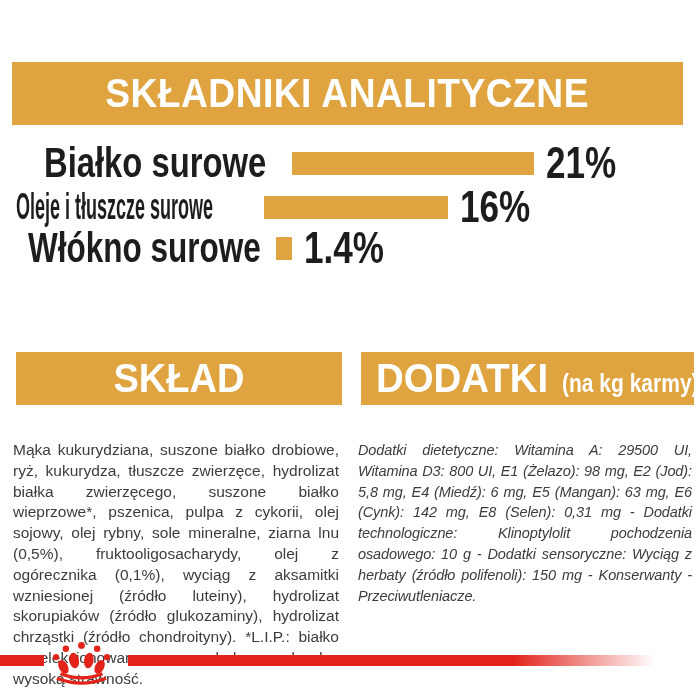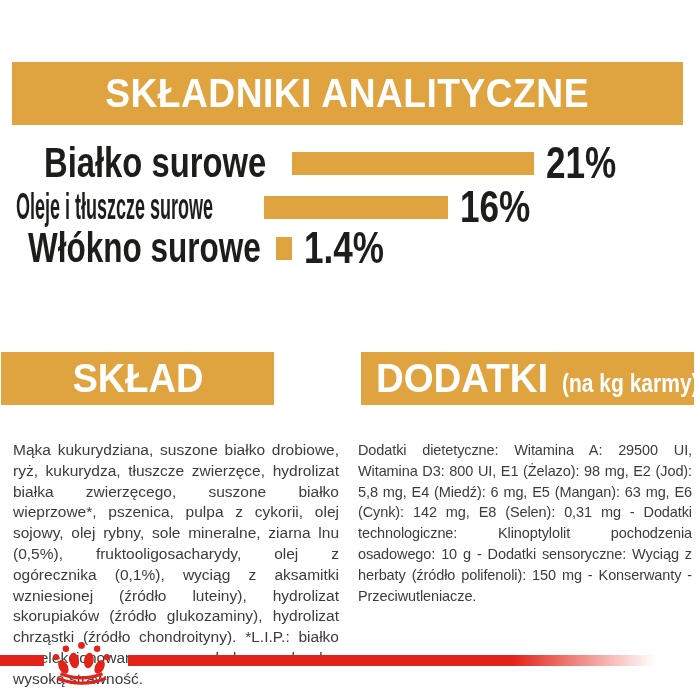--- a/index.html
+++ b/index.html
@@ -40,41 +40,41 @@
   .crow.r1 .clabel{font-size:36px;--sx:.5;}
   .crow.r2 .clabel{--sx:.75;}
   .cbar{position:absolute;top:0;left:264px;height:23px;background:var(--gold);}
   .cpct{
     position:absolute;top:50%;font-weight:bold;color:var(--chart-text);
     font-size:45px;line-height:1;white-space:nowrap;
     transform-origin:left center;transform:translateY(-53%) scaleX(.78);
   }
   
   #banner-sklad{
-    left:1px;top:352px;width:273px;height:53px;
+    left:16px;top:352px;width:326px;height:53px;
     display:flex;align-items:center;justify-content:center;
   }
   #banner-sklad .t{font-size:40px;display:inline-block;transform:scaleX(.95);}
   #banner-dodatki{
     left:361px;top:352px;width:333px;height:53px;
     display:flex;align-items:center;padding-left:15px;
   }
   #banner-dodatki .line{white-space:nowrap;}
   #dodatki-title{font-size:40px;display:inline-block;transform:scaleX(.96);transform-origin:left bottom;}
   #dodatki-suffix{
     font-size:25px;display:inline-block;margin-left:2px;
     transform:scaleX(.84);transform-origin:left bottom;
   }
   
   .bodycol{
     position:absolute;top:413px;color:var(--body-text);
     text-align:justify;text-justify:inter-word;margin-top:27px;
   }
   #comp-body{left:13px;width:326px;font-size:15.5px;line-height:20.8px;}
-  #addi-body{left:358px;width:334px;font-size:14.5px;line-height:20.8px;letter-spacing:-0.1px;}
+  #addi-body{left:358px;width:334px;font-size:14.5px;line-height:20.8px;letter-spacing:-0.1px;font-style:italic;}
   
   .redseg{position:absolute;top:655px;height:11px;background:var(--red);}
   #redseg-left{left:0;width:44px;}
   #redseg-right{
     left:128px;width:527px;
     background:linear-gradient(to right,var(--red) 0%,var(--red) 73%,rgba(226,35,26,0) 100%);
   }
   #brand-logo{position:absolute;left:48px;top:640px;width:67px;height:46px;}
 </style>
 </head>

